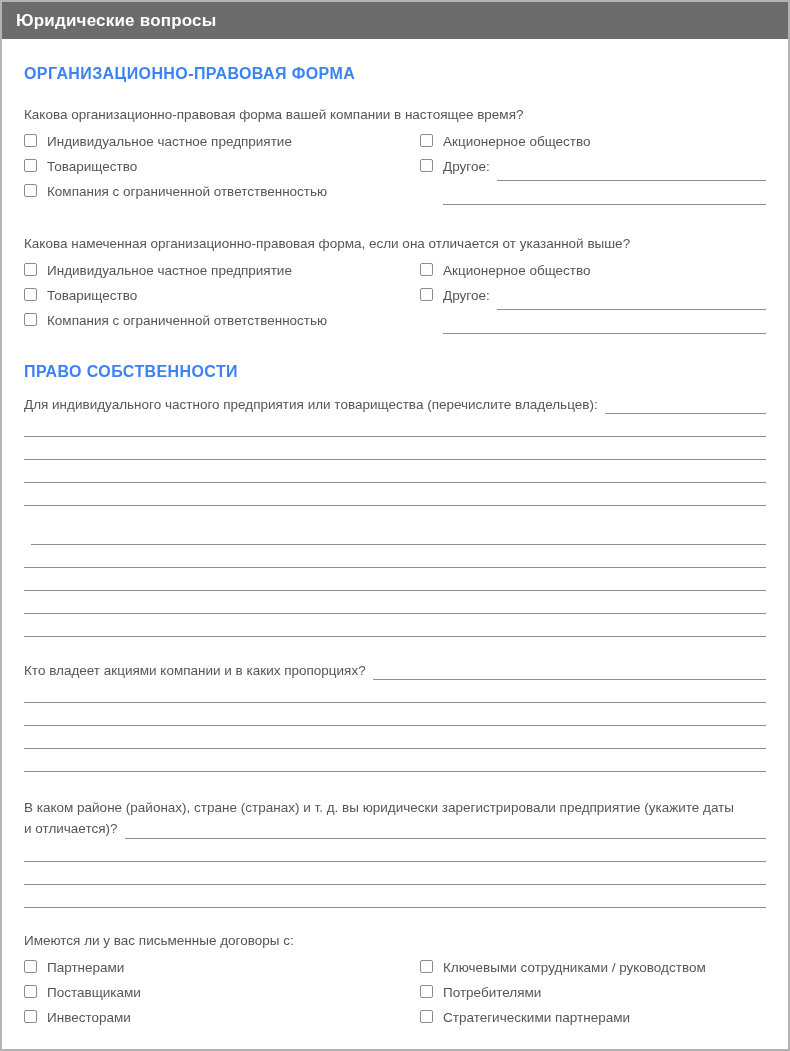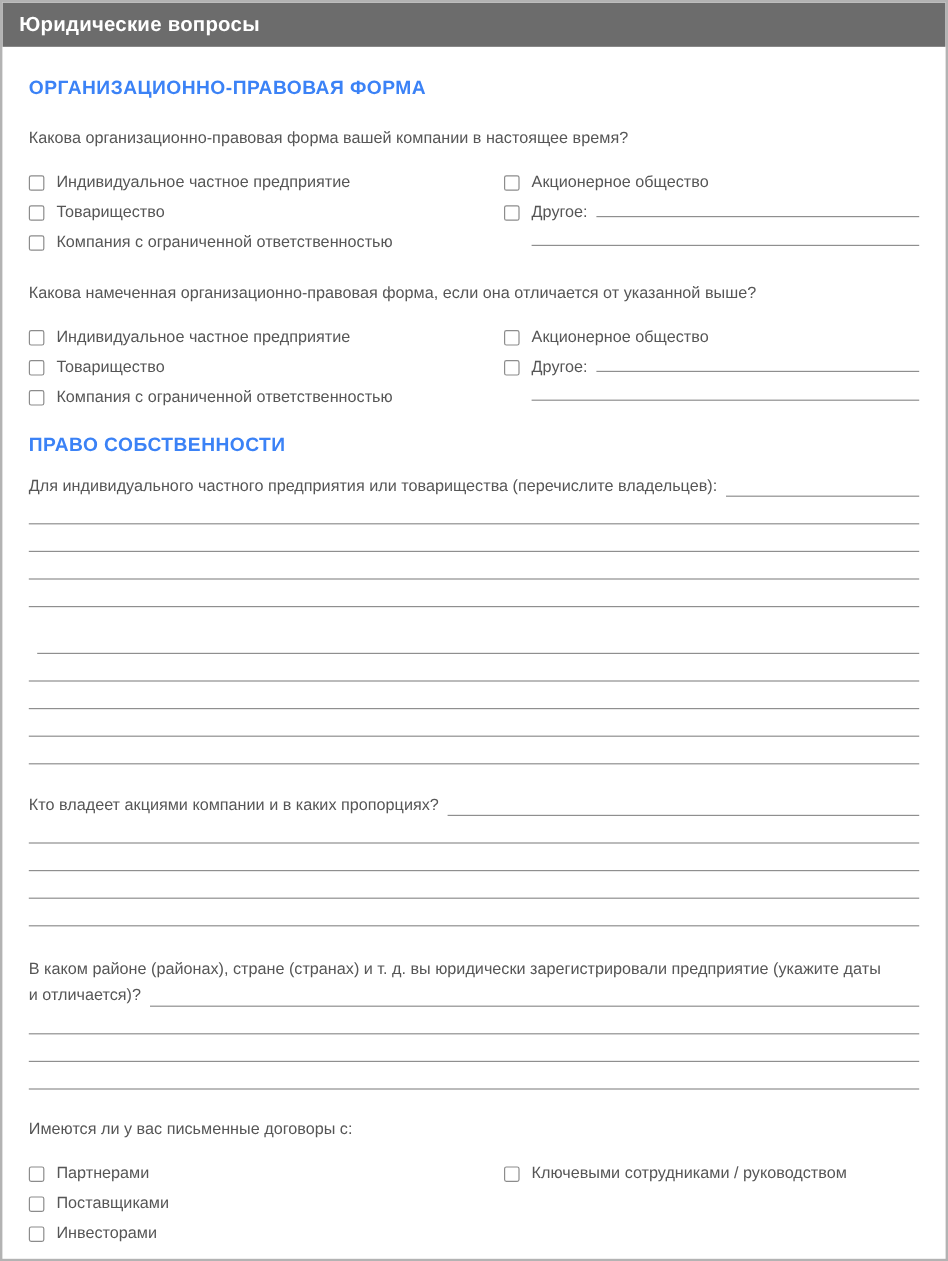--- a/index.html
+++ b/index.html
@@ -51,21 +51,21 @@
   }
   .cb-grid {
     margin-top: 10px;
     display: grid;
     grid-template-columns: 396px 1fr;
     grid-auto-flow: column;
   }
   .cb-col { display: flex; flex-direction: column; }
   .cb-row {
     height: 25px;
-    display: flex; align-items: flex-end;
+    display: flex; align-items: flex-start;
   }
   .checkbox {
     width: 13px; height: 13px;
     border: 1.5px solid #8c8c8c;
     border-radius: 2px;
     background: #fff;
     margin-right: 10px;
     flex: none;
   }
   .cb-label { line-height: 15px; }
@@ -224,17 +224,25 @@
         <div class="cb-row">
           <span class="checkbox"></span>
           <span class="cb-label">Инвесторами</span>
         </div>
       </div>
       <div class="cb-col">
         <div class="cb-row">
           <span class="checkbox"></span>
           <span class="cb-label">Ключевыми сотрудниками / руководством</span>
         </div>
+        <div class="cb-row">
+          <span class="checkbox"></span>
+          <span class="cb-label">Потребителями</span>
+        </div>
+        <div class="cb-row">
+          <span class="checkbox"></span>
+          <span class="cb-label">Стратегическими партнерами</span>
+        </div>
       </div>
     </div>
 
   </div>
 </div>
 
 </body></html>

